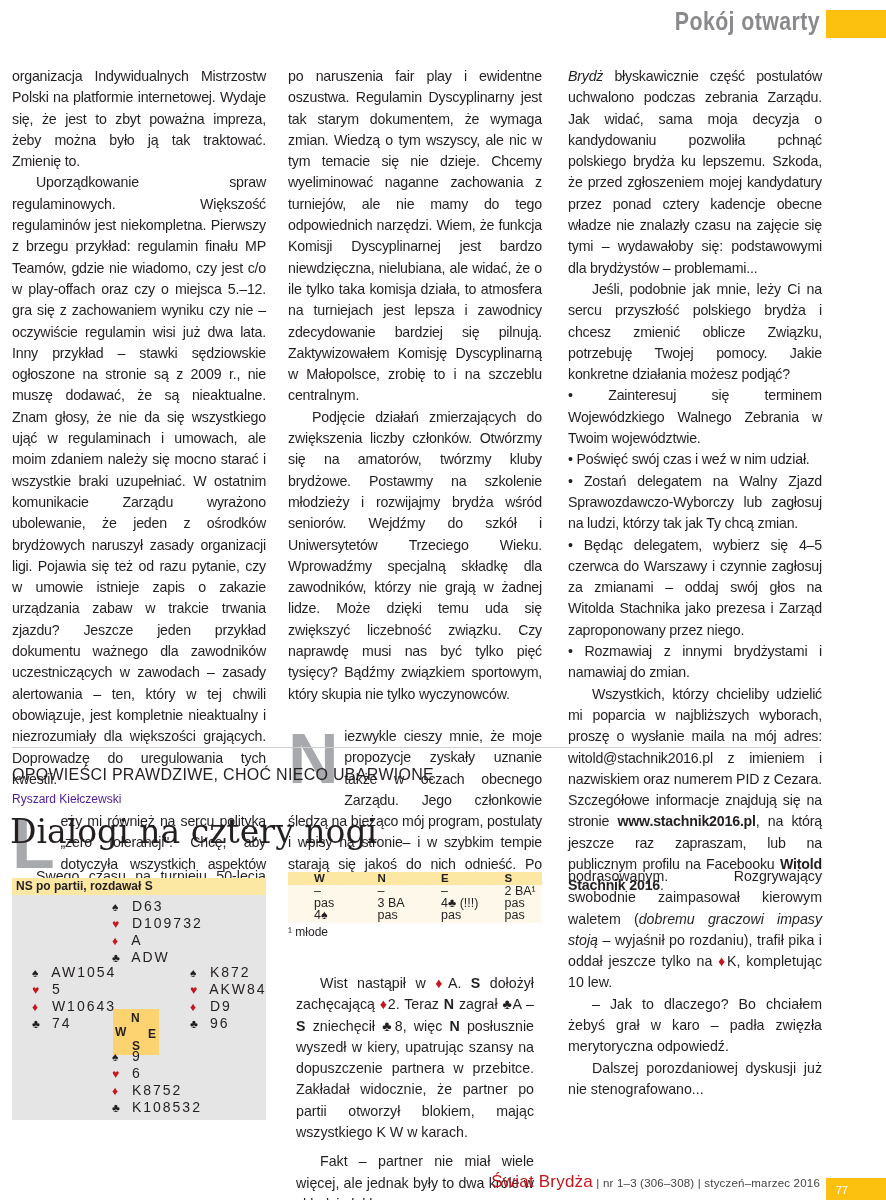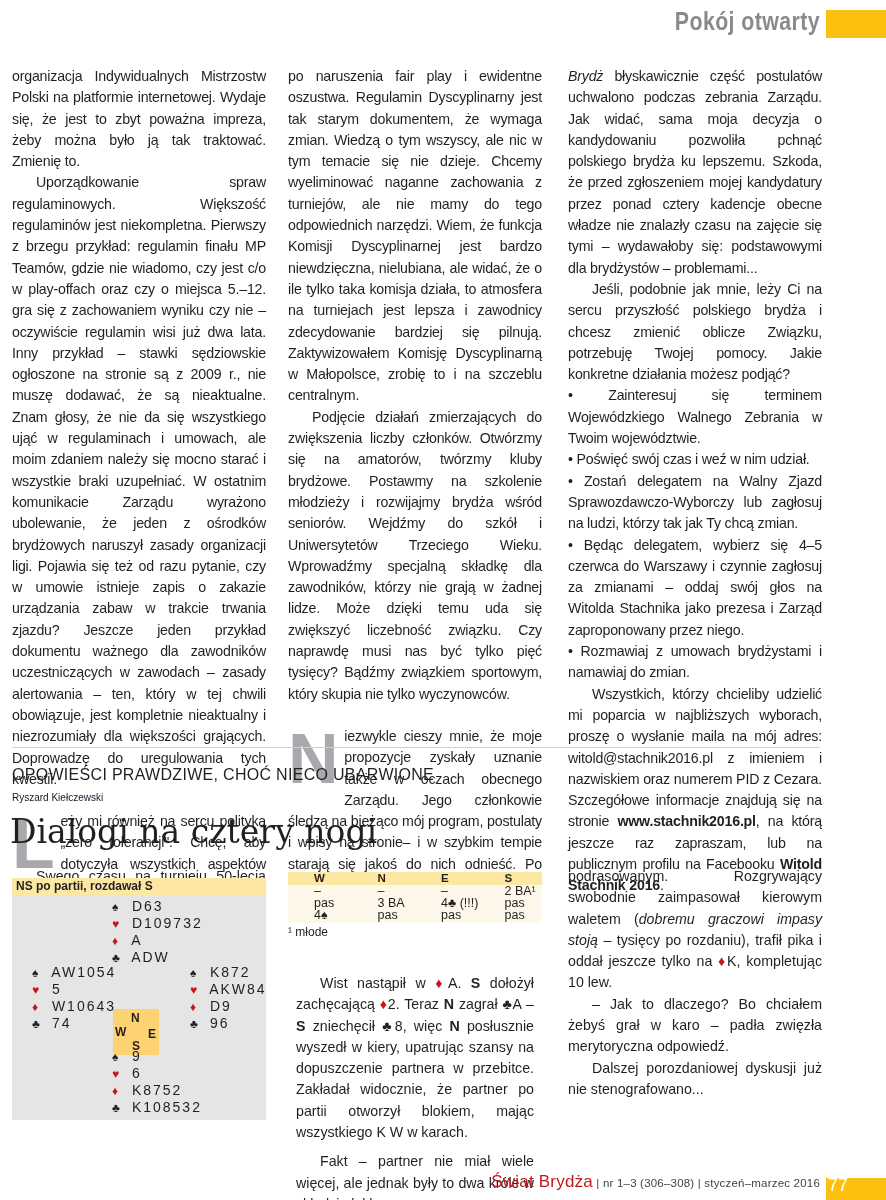--- a/index.html
+++ b/index.html
@@ -18,21 +18,21 @@
   .c2 { left:288px; top:66px; width:254px; }
   .c3 { left:568px; top:66px; width:254px; }
   .dropcap { float:left; font-size:70px; line-height:58px; height:60px; font-weight:bold;
              color:#a7a9ac; margin:4px 6px 0 0; }
   b { font-weight:bold; }
   i { font-style:italic; }
 
   .divider { position:absolute; left:12px; right:66px; top:747px; height:1px; background:#cfcfcf; }
 
   .kicker { position:absolute; left:12px; top:766px; font-size:16px; letter-spacing:0.3px; color:#231f20; }
-  .author { position:absolute; left:12px; top:792px; font-size:10px; color:#0f172a; }
+  .author { position:absolute; left:12px; top:792px; font-size:12px; color:#4c1d95; }
   .headline { position:absolute; left:10px; top:812px; font-family:"DejaVu Serif", serif;
               font-size:33px; color:#231f20; }
 
   .intro { position:absolute; left:12px; top:866px; width:254px; font-size:14.2px; line-height:21px;
            text-align:justify; }
   .intro p { margin:0; text-indent:24px; }
 
   .diagram { position:absolute; left:12px; top:878px; width:254px; height:242px; background:#e5e5e5; }
   .diagram-header { background:#fce7a3; height:17px; font-size:12px; font-weight:bold; padding-left:4px;
                     line-height:17px; }
@@ -58,21 +58,21 @@
   .c2b p { margin:8px; text-indent:24px; }
   .c3b { position:absolute; left:568px; top:866px; width:254px; font-size:14.2px; line-height:21.3px;
          text-align:justify; }
   .c3b p { margin:0; }
   .c3b p.ind { text-indent:24px; }
   .c3b p.gap { margin-top:21px; }
 
   .footer { position:absolute; bottom:8px; right:66px; font-size:11.5px; color:#444; letter-spacing:0.2px; }
   .footer .mag { color:#c4161c; font-size:17px; }
   .page-num-box { position:absolute; right:0; bottom:0; width:60px; height:22px; background:#fcc10f; }
-  .page-num { position:absolute; right:38px; bottom:4px; font-size:18px; color:#fff; }
+  .page-num { position:absolute; right:38px; bottom:4px; font-size:11px; color:#fff; }
 </style>
 </head>
 <body>
 
 <div class="section-title">Pokój otwarty</div>
 <div class="section-bar"></div>
 
 <div class="col c1">
   <p>organizacja Indywidualnych Mistrzostw Polski na platformie internetowej. Wydaje się, że jest to zbyt poważna impreza, żeby można było ją tak traktować. Zmienię to.</p>
   <p class="ind">Uporządkowanie spraw regulaminowych. Większość regulaminów jest niekompletna. Pierwszy z brzegu przykład: regulamin finału MP Teamów, gdzie nie wiadomo, czy jest c/o w play-offach oraz czy o miejsca 5.–12. gra się z zachowaniem wyniku czy nie – oczywiście regulamin wisi już dwa lata. Inny przykład – stawki sędziowskie ogłoszone na stronie są z 2009 r., nie muszę dodawać, że są nieaktualne. Znam głosy, że nie da się wszystkiego ująć w regulaminach i umowach, ale moim zdaniem należy się mocno starać i wszystkie braki uzupełniać. W ostatnim komunikacie Zarządu wyrażono ubolewanie, że jeden z ośrodków brydżowych naruszył zasady organizacji ligi. Pojawia się też od razu pytanie, czy w umowie istnieje zapis o zakazie urządzania zabaw w trakcie trwania zjazdu? Jeszcze jeden przykład dokumentu ważnego dla zawodników uczestniczących w zawodach – zasady alertowania – ten, który w tej chwili obowiązuje, jest kompletnie nieaktualny i niezrozumiały dla większości grających. Doprowadzę do uregulowania tych kwestii.</p>
@@ -85,21 +85,21 @@
   <p class="gap"><span class="dropcap">N</span><span>iezwykle cieszy mnie, że moje propozycje zyskały uznanie także w oczach obecnego Zarządu. Jego członkowie śledzą na bieżąco mój program, postulaty i wpisy na stronie– i w szybkim tempie starają się jakoś do nich odnieść. Po wywiadzie zamieszczonym w miesięczniku</span></p>
 </div>
 
 <div class="col c3">
   <p><i>Brydż</i><span> błyskawicznie część postulatów uchwalono podczas zebrania Zarządu. Jak widać, sama moja decyzja o kandydowaniu pozwoliła pchnąć polskiego brydża ku lepszemu. Szkoda, że przed zgłoszeniem mojej kandydatury przez ponad cztery kadencje obecne władze nie znalazły czasu na zajęcie się tymi – wydawałoby się: podstawowymi dla brydżystów – problemami...</span></p>
   <p class="ind">Jeśli, podobnie jak mnie, leży Ci na sercu przyszłość polskiego brydża i chcesz zmienić oblicze Związku, potrzebuję Twojej pomocy. Jakie konkretne działania możesz podjąć?</p>
   <p>• Zainteresuj się terminem Wojewódzkiego Walnego Zebrania w Twoim województwie.</p>
   <p>• Poświęć swój czas i weź w nim udział.</p>
   <p>• Zostań delegatem na Walny Zjazd Sprawozdawczo-Wyborczy lub zagłosuj na ludzi, którzy tak jak Ty chcą zmian.</p>
   <p>• Będąc delegatem, wybierz się 4–5 czerwca do Warszawy i czynnie zagłosuj za zmianami – oddaj swój głos na Witolda Stachnika jako prezesa i Zarząd zaproponowany przez niego.</p>
-  <p>• Rozmawiaj z umowach brydżystami i namawiaj do zmian.</p>
+  <p>• Rozmawiaj z innymi brydżystami i namawiaj do zmian.</p>
   <p class="ind"><span>Wszystkich, którzy chcieliby udzielić mi poparcia w najbliższych wyborach, proszę o wysłanie maila na mój adres: witold@stachnik2016.pl z imieniem i nazwiskiem oraz numerem PID z Cezara. Szczegółowe informacje znajdują się na stronie </span><b>www.stachnik2016.pl</b><span>, na którą jeszcze raz zapraszam, lub na publicznym profilu na Facebooku </span><b>Witold Stachnik 2016</b><span>.</span></p>
 </div>
 
 <div class="divider"></div>
 
 <div class="kicker">OPOWIEŚCI PRAWDZIWE, CHOĆ NIECO UBARWIONE</div>
 <div class="author">Ryszard Kiełczewski</div>
 <div class="headline">Dialogi na cztery nogi</div>
 
 <div class="intro">
@@ -174,20 +174,20 @@
   </div>
   <div class="footnote">¹ młode</div>
 </div>
 
 <div class="c2b">
   <p><span>Wist nastąpił w </span><span class="red">♦</span><span>A. </span><b>S</b><span> dołożył zachęcającą </span><span class="red">♦</span><span>2. Teraz </span><b>N</b><span> zagrał ♣A – </span><b>S</b><span> zniechęcił ♣8, więc </span><b>N</b><span> posłusznie wyszedł w kiery, upatrując szansy na dopuszczenie partnera w przebitce. Zakładał widocznie, że partner po partii otworzył blokiem, mając wszystkiego K W w karach.</span></p>
   <p>Fakt – partner nie miał wiele więcej, ale jednak były to dwa króle w składzie lekko</p>
 </div>
 
 <div class="c3b">
-  <p><span>podrasowanym. Rozgrywający swobodnie zaimpasował kierowym waletem (</span><i>dobremu graczowi impasy stoją</i><span> – tysięcy po rozdaniu), trafił pika i oddał jeszcze tylko na </span><span class="red">♦</span><span>K, kompletując 10 lew.</span></p>
+  <p><span>podrasowanym. Rozgrywający swobodnie zaimpasował kierowym waletem (</span><i>dobremu graczowi impasy stoją</i><span> – wyjaśnił po rozdaniu), trafił pika i oddał jeszcze tylko na </span><span class="red">♦</span><span>K, kompletując 10 lew.</span></p>
   <p class="ind">– Jak to dlaczego? Bo chciałem żebyś grał w karo – padła zwięzła merytoryczna odpowiedź.</p>
   <p class="ind">Dalszej porozdaniowej dyskusji już nie stenografowano...</p>
 </div>
 
 <div class="footer"><span class="mag">Świat Brydża</span><span> | nr 1–3 (306–308) | styczeń–marzec 2016</span></div>
 <div class="page-num-box"></div>
 <div class="page-num">77</div>
 
 </body></html>

